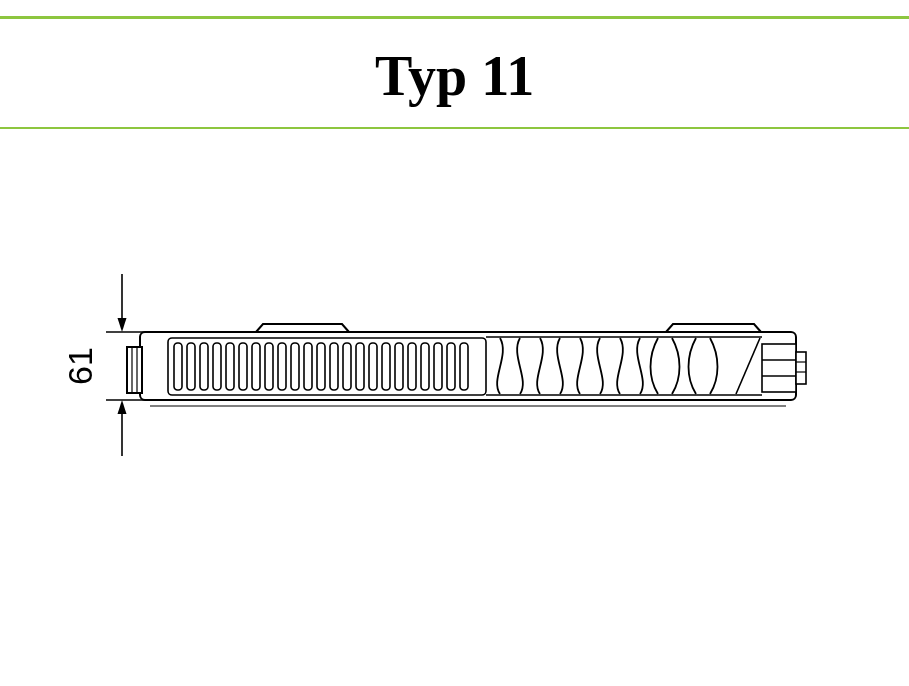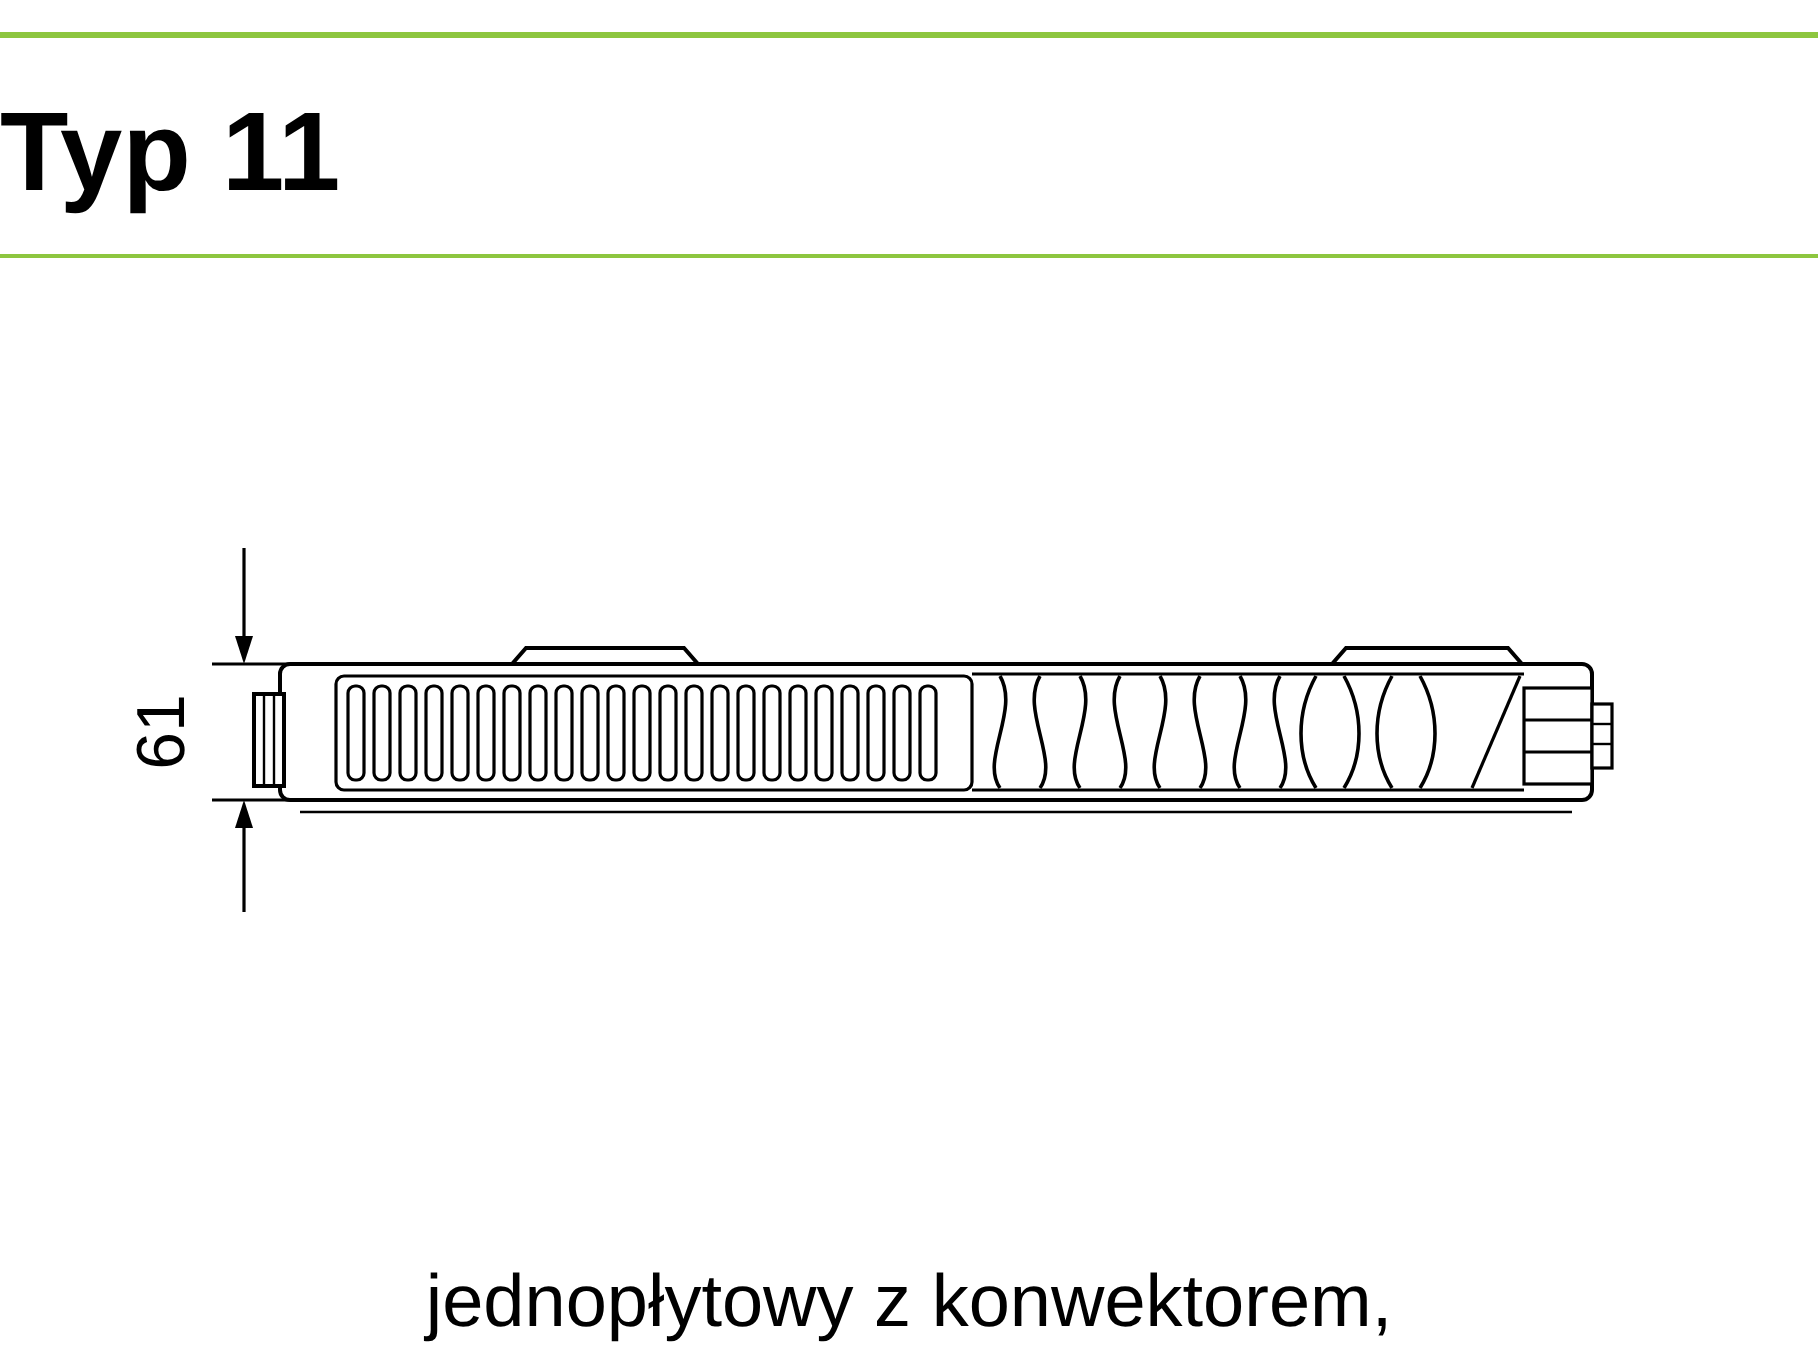--- a/index.html
+++ b/index.html
@@ -22,25 +22,27 @@
     background: #8DC63F;
   }
   .rule-top { top: 16px; height: 3px; }
   .rule-under-title { top: 127px; height: 2px; }
   .title {
     position: absolute;
     top: 44px;
     left: 0;
     width: 100%;
     margin: 0;
+    text-align: center;
     font-size: 56px;
     line-height: 64px;
     font-weight: bold;
     color: #000000;
     letter-spacing: 0px;
+    font-family: Liberation Serif, serif;
   }
   .diagram {
     position: absolute;
     top: 240px;
     left: 0;
   }
   .caption {
     position: absolute;
     top: 630px;
     left: 0;
@@ -148,15 +150,14 @@
         <rect x="762" y="104" width="34" height="48" fill="#fff"></rect>
         <line x1="762" y1="120" x2="796" y2="120"></line>
         <line x1="762" y1="136" x2="796" y2="136"></line>
         <rect x="796" y="112" width="10" height="32" fill="#fff"></rect>
         <line x1="796" y1="122" x2="806" y2="122" stroke-width="1.2"></line>
         <line x1="796" y1="132" x2="806" y2="132" stroke-width="1.2"></line>
       </g>
     </g>
   </svg>
 
-  <p class="caption">jednopłytowy z konwektorem,</p>
 
 </div>
 
 </body></html>

